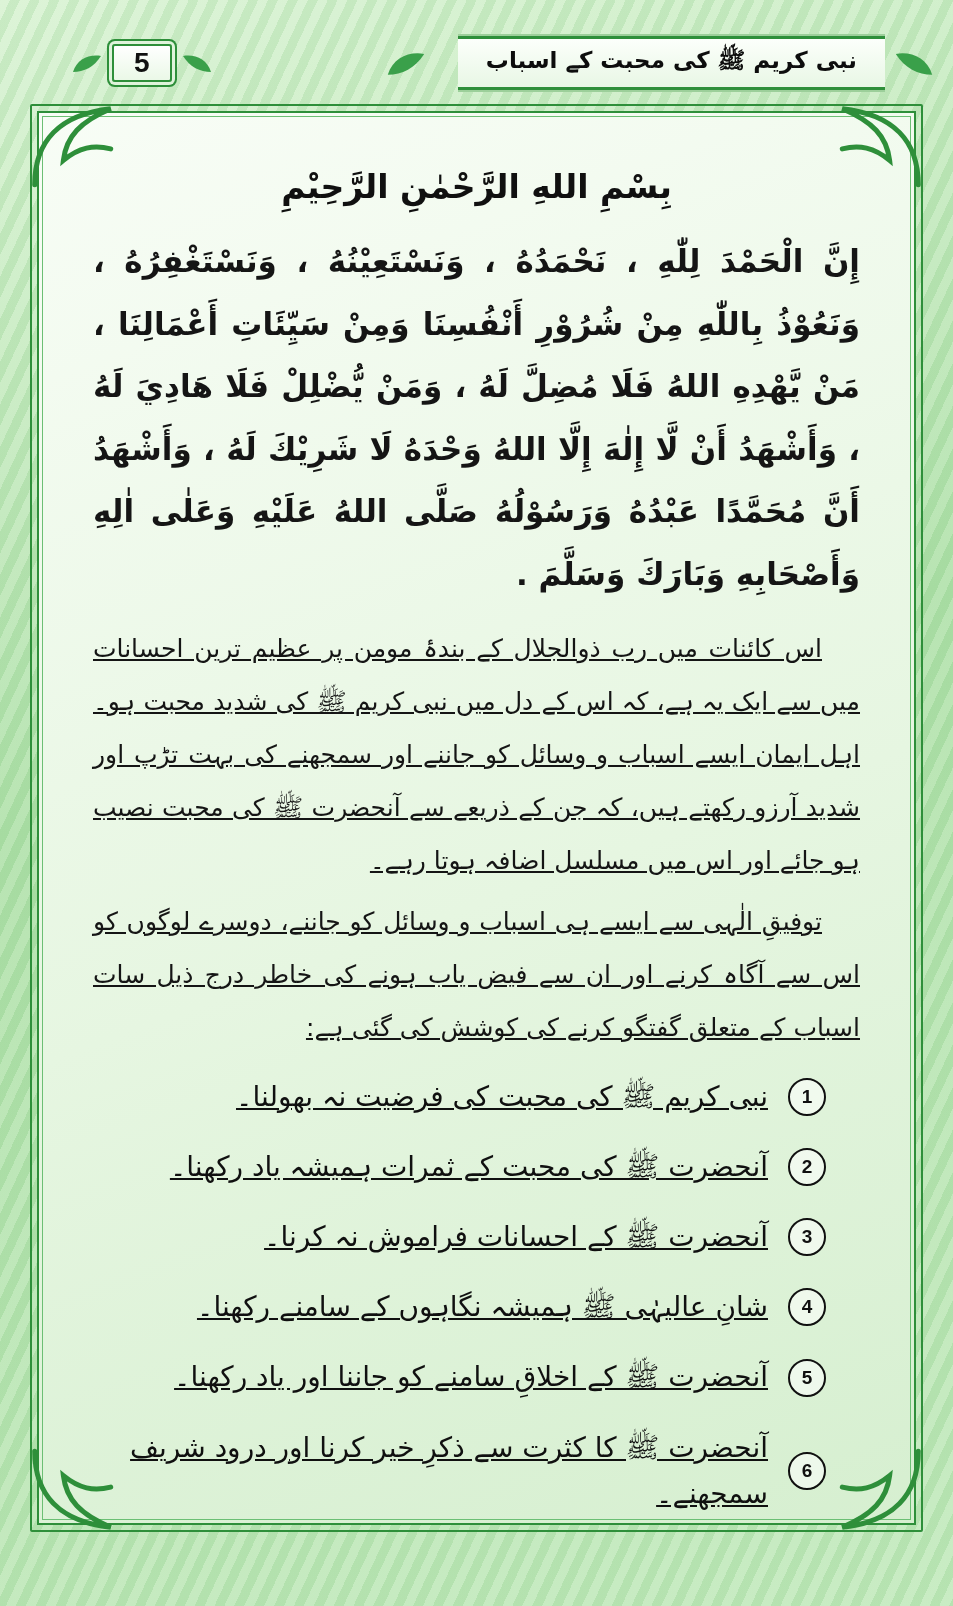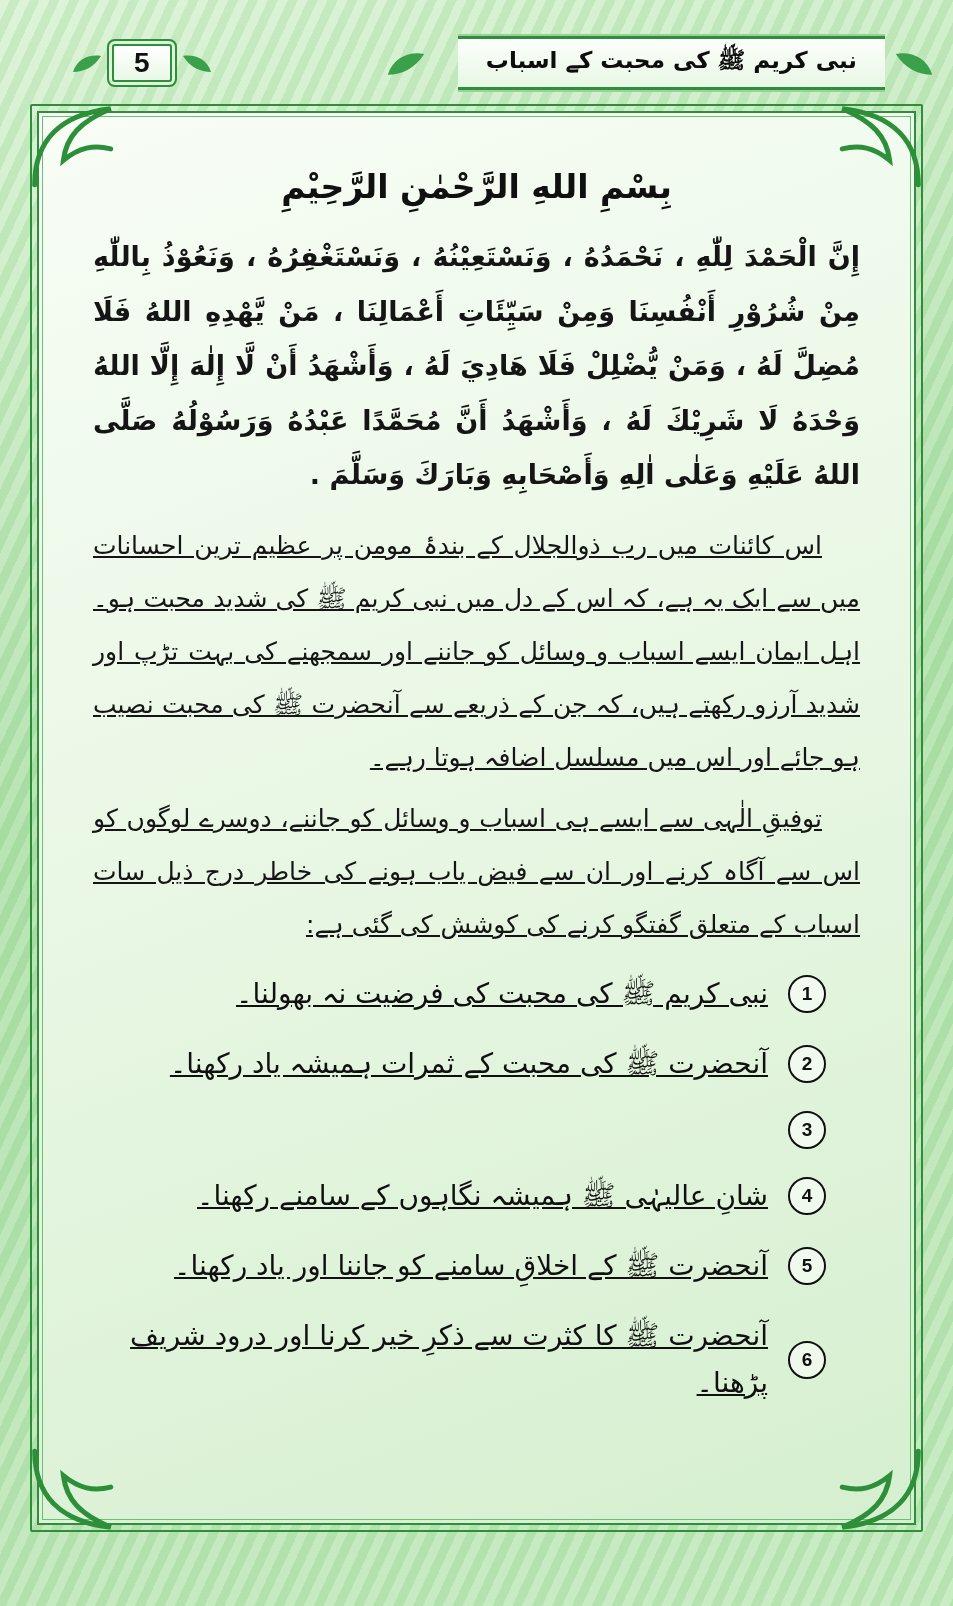--- a/index.html
+++ b/index.html
@@ -55,21 +55,21 @@
   
   .content{
     position:absolute;inset:0;box-sizing:border-box;
     padding:34px 54px 20px 54px;direction:rtl;margin-top:16px;
   }
   .bismillah{
     text-align:center;font-size:33px;font-weight:bold;color:#101010;
     margin:4px 0 24px 0;letter-spacing:1px;
   }
   .arabic{
-    font-size:27px;line-height:2.02;font-weight:600;
+    font-size:31px;line-height:2.02;font-weight:600;
     text-align:justify;margin:0 0 16px 0;
   }
   .urdu{
     font-size:25px;line-height:2.12;text-align:justify;
     margin:0 0 8px 0;text-indent:38px;text-decoration:underline;
   }
   .urdu.last{margin-bottom:16px;}
 
   .asbab-list{padding:4px 34px 0 0;}
   .list-item{
@@ -142,33 +142,34 @@
           <span class="item-text">نبی کریم ﷺ کی محبت کی فرضیت نہ بھولنا۔</span>
         </div>
 
         <div class="list-item">
           <span class="circle-num">2</span>
           <span class="item-text">آنحضرت ﷺ کی محبت کے ثمرات ہمیشہ یاد رکھنا۔</span>
         </div>
 
         <div class="list-item">
           <span class="circle-num">3</span>
+          <span class="item-text">آنحضرت ﷺ کے احسانات فراموش نہ کرنا۔</span>
         </div>
 
         <div class="list-item">
           <span class="circle-num">4</span>
           <span class="item-text">شانِ عالیہٰی ﷺ ہمیشہ نگاہوں کے سامنے رکھنا۔</span>
         </div>
 
         <div class="list-item">
           <span class="circle-num">5</span>
           <span class="item-text">آنحضرت ﷺ کے اخلاقِ سامنے کو جاننا اور یاد رکھنا۔</span>
         </div>
 
         <div class="list-item">
           <span class="circle-num">6</span>
-          <span class="item-text">آنحضرت ﷺ کا کثرت سے ذکرِ خیر کرنا اور درود شریف پڑھنا۔</span>
+          <span class="item-text">آنحضرت ﷺ کا کثرت سے ذکرِ خیر کرنا اور درود شریف سمجھنے۔</span>
         </div>
 
       </div>
     </div>
   </div>
 </div>
 
 </body></html>

